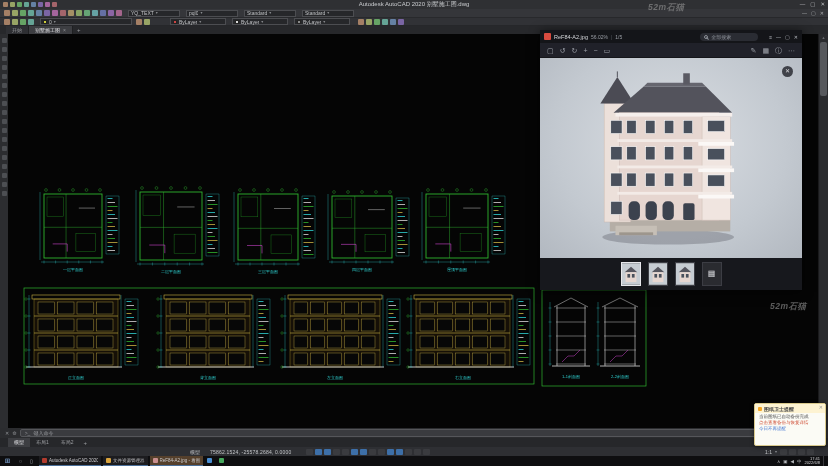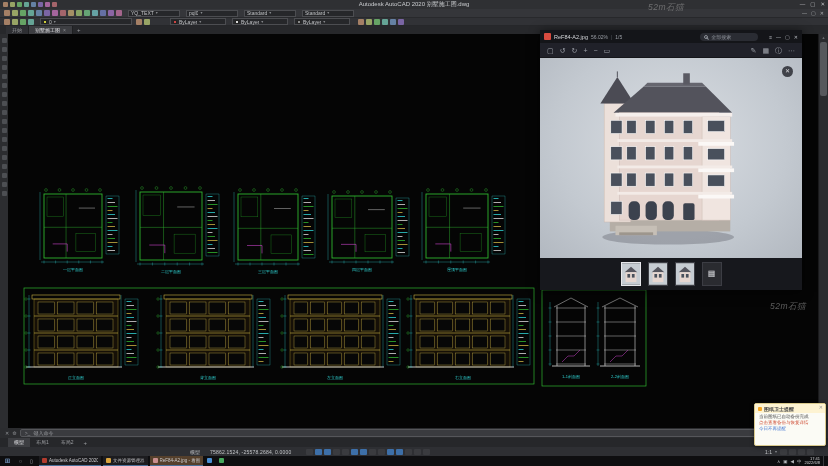--- a/index.html
+++ b/index.html
@@ -128,21 +128,21 @@
   
   .popup{position:absolute;left:754px;top:403px;width:72px;height:43px;background:#fbfbf5;
     border:1px solid #d9c98c;border-radius:2px;z-index:9;box-shadow:0 1px 4px rgba(0,0,0,.5);}
   .popup-close{position:absolute;right:2px;top:1px;font-size:5px;color:#999;line-height:5px;}
   .popup-title{display:flex;align-items:center;gap:2px;padding:2px 3px 1px;background:#fdf3d2;}
   .popup-dot{width:4px;height:4px;background:#f5a623;border-radius:1px;flex:0 0 auto;}
   .popup-title-text{font-size:5px;color:#4a4a4a;font-weight:bold;white-space:nowrap;}
   .popup-line{padding:1px 4px 0;font-size:4.5px;white-space:nowrap;overflow:hidden;}
 
   
-  .wm{position:absolute;color:#969696;opacity:.6;font-size:8.5px;font-weight:normal;font-style:italic;
+  .wm{position:absolute;color:#969696;opacity:.6;font-size:8.5px;font-weight:bold;font-style:italic;
     letter-spacing:.5px;z-index:10;pointer-events:none;}
   .wm1{left:648px;top:2px;} .wm2{left:770px;top:301px;}
 </style>
 </head>
 <body>
 
 <div class="screen">
 
   <div class="titlebar">
     <div class="qat" id="qat">

